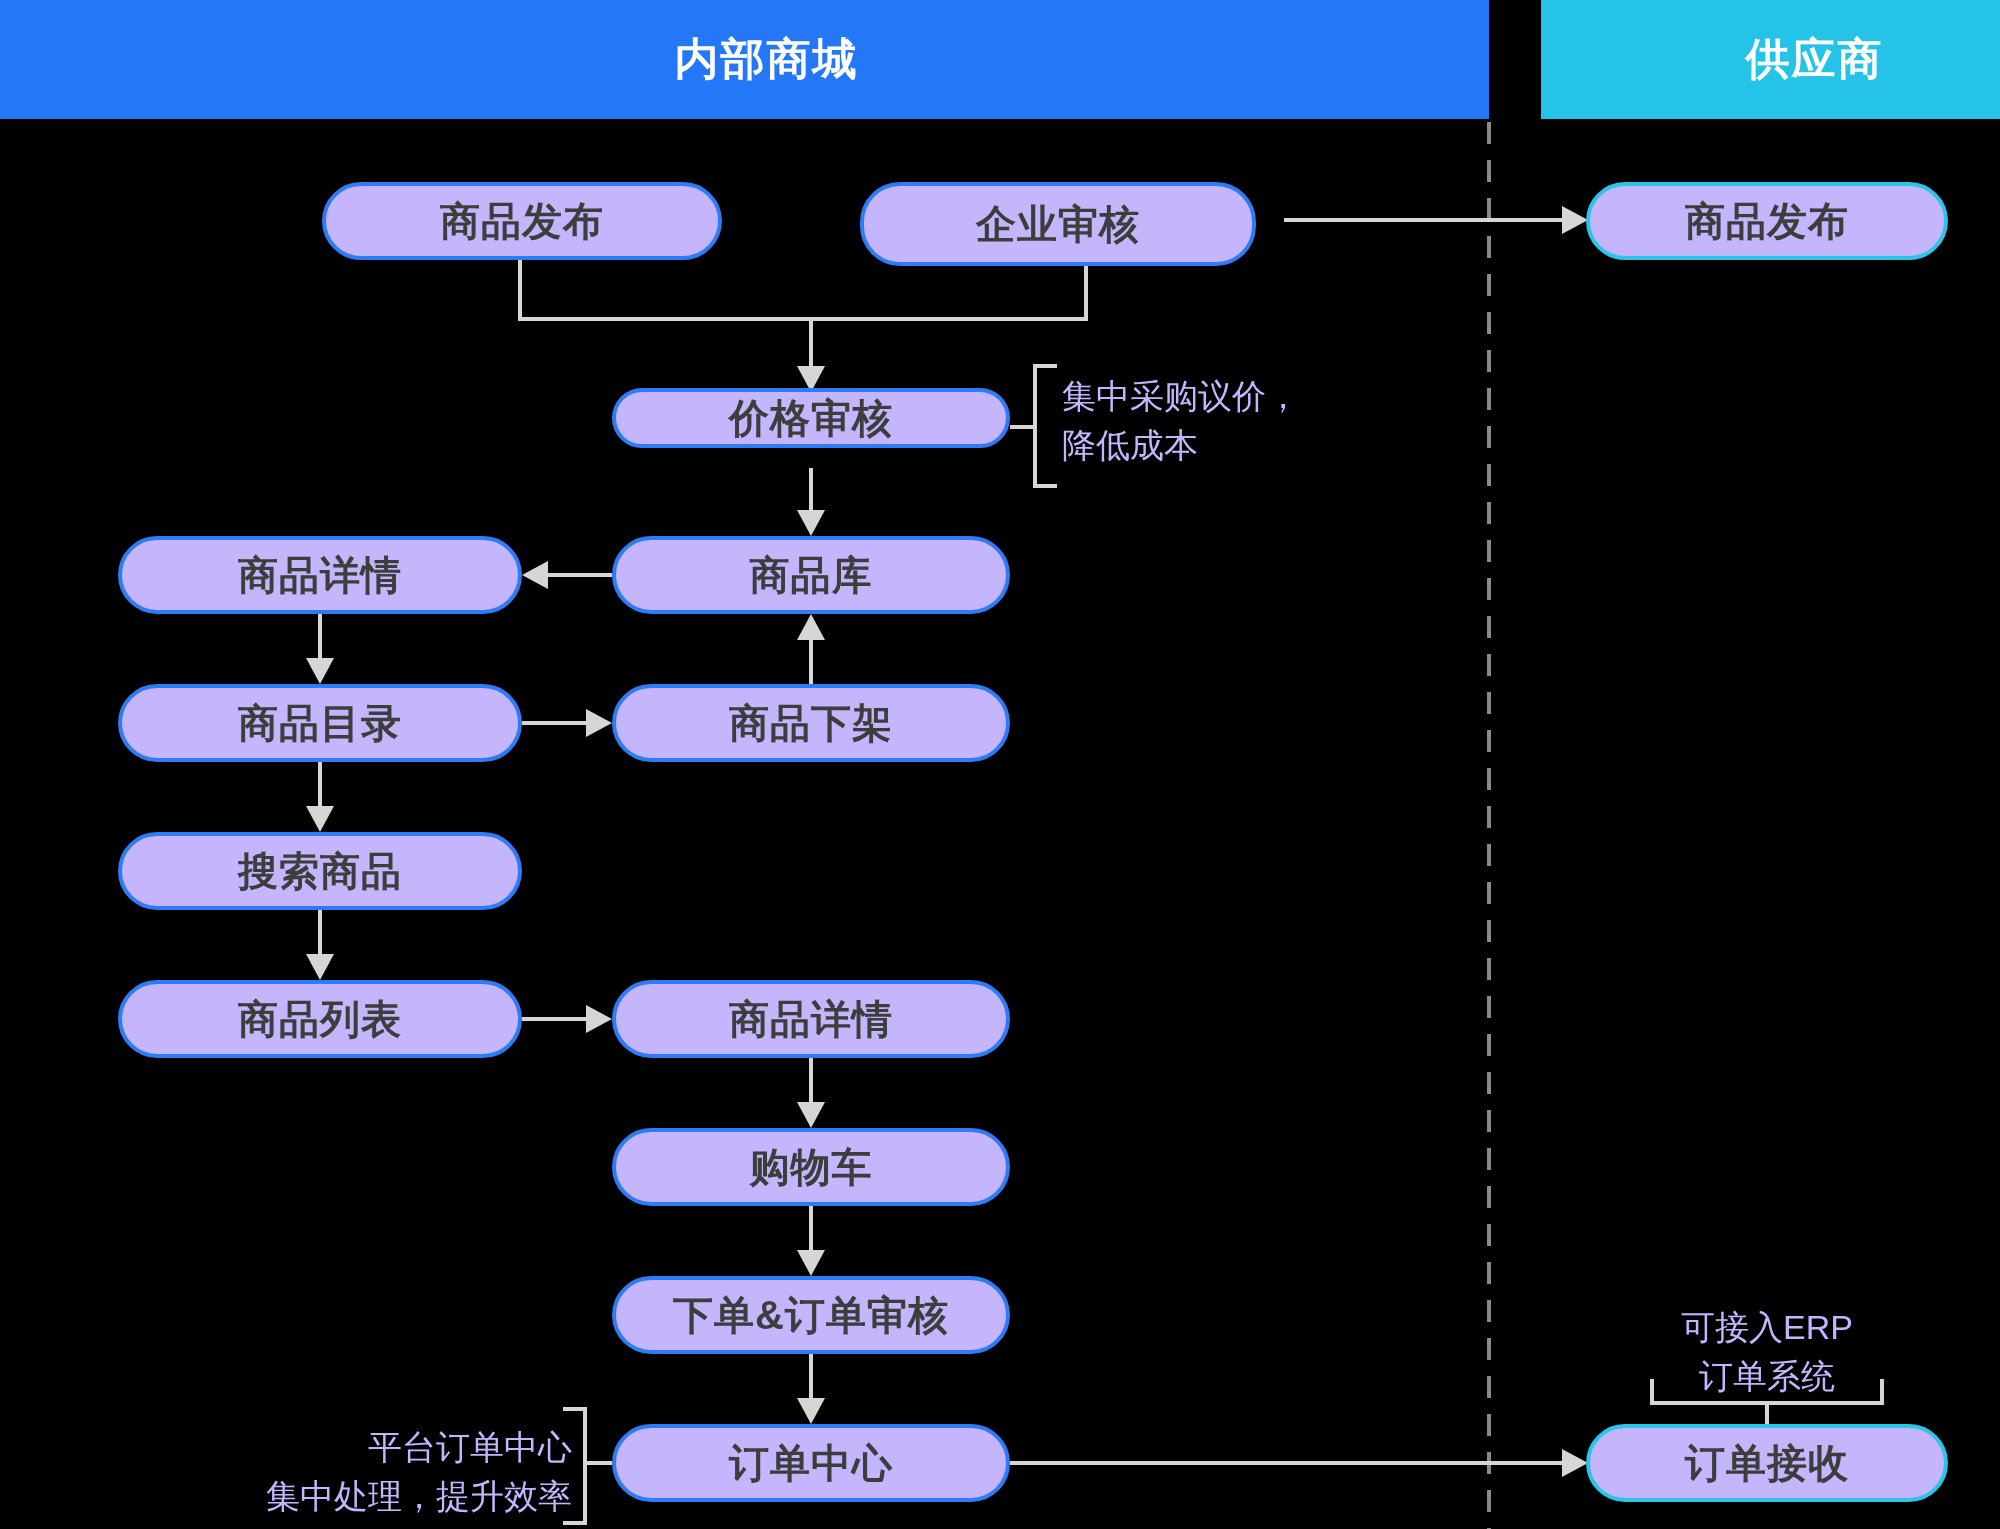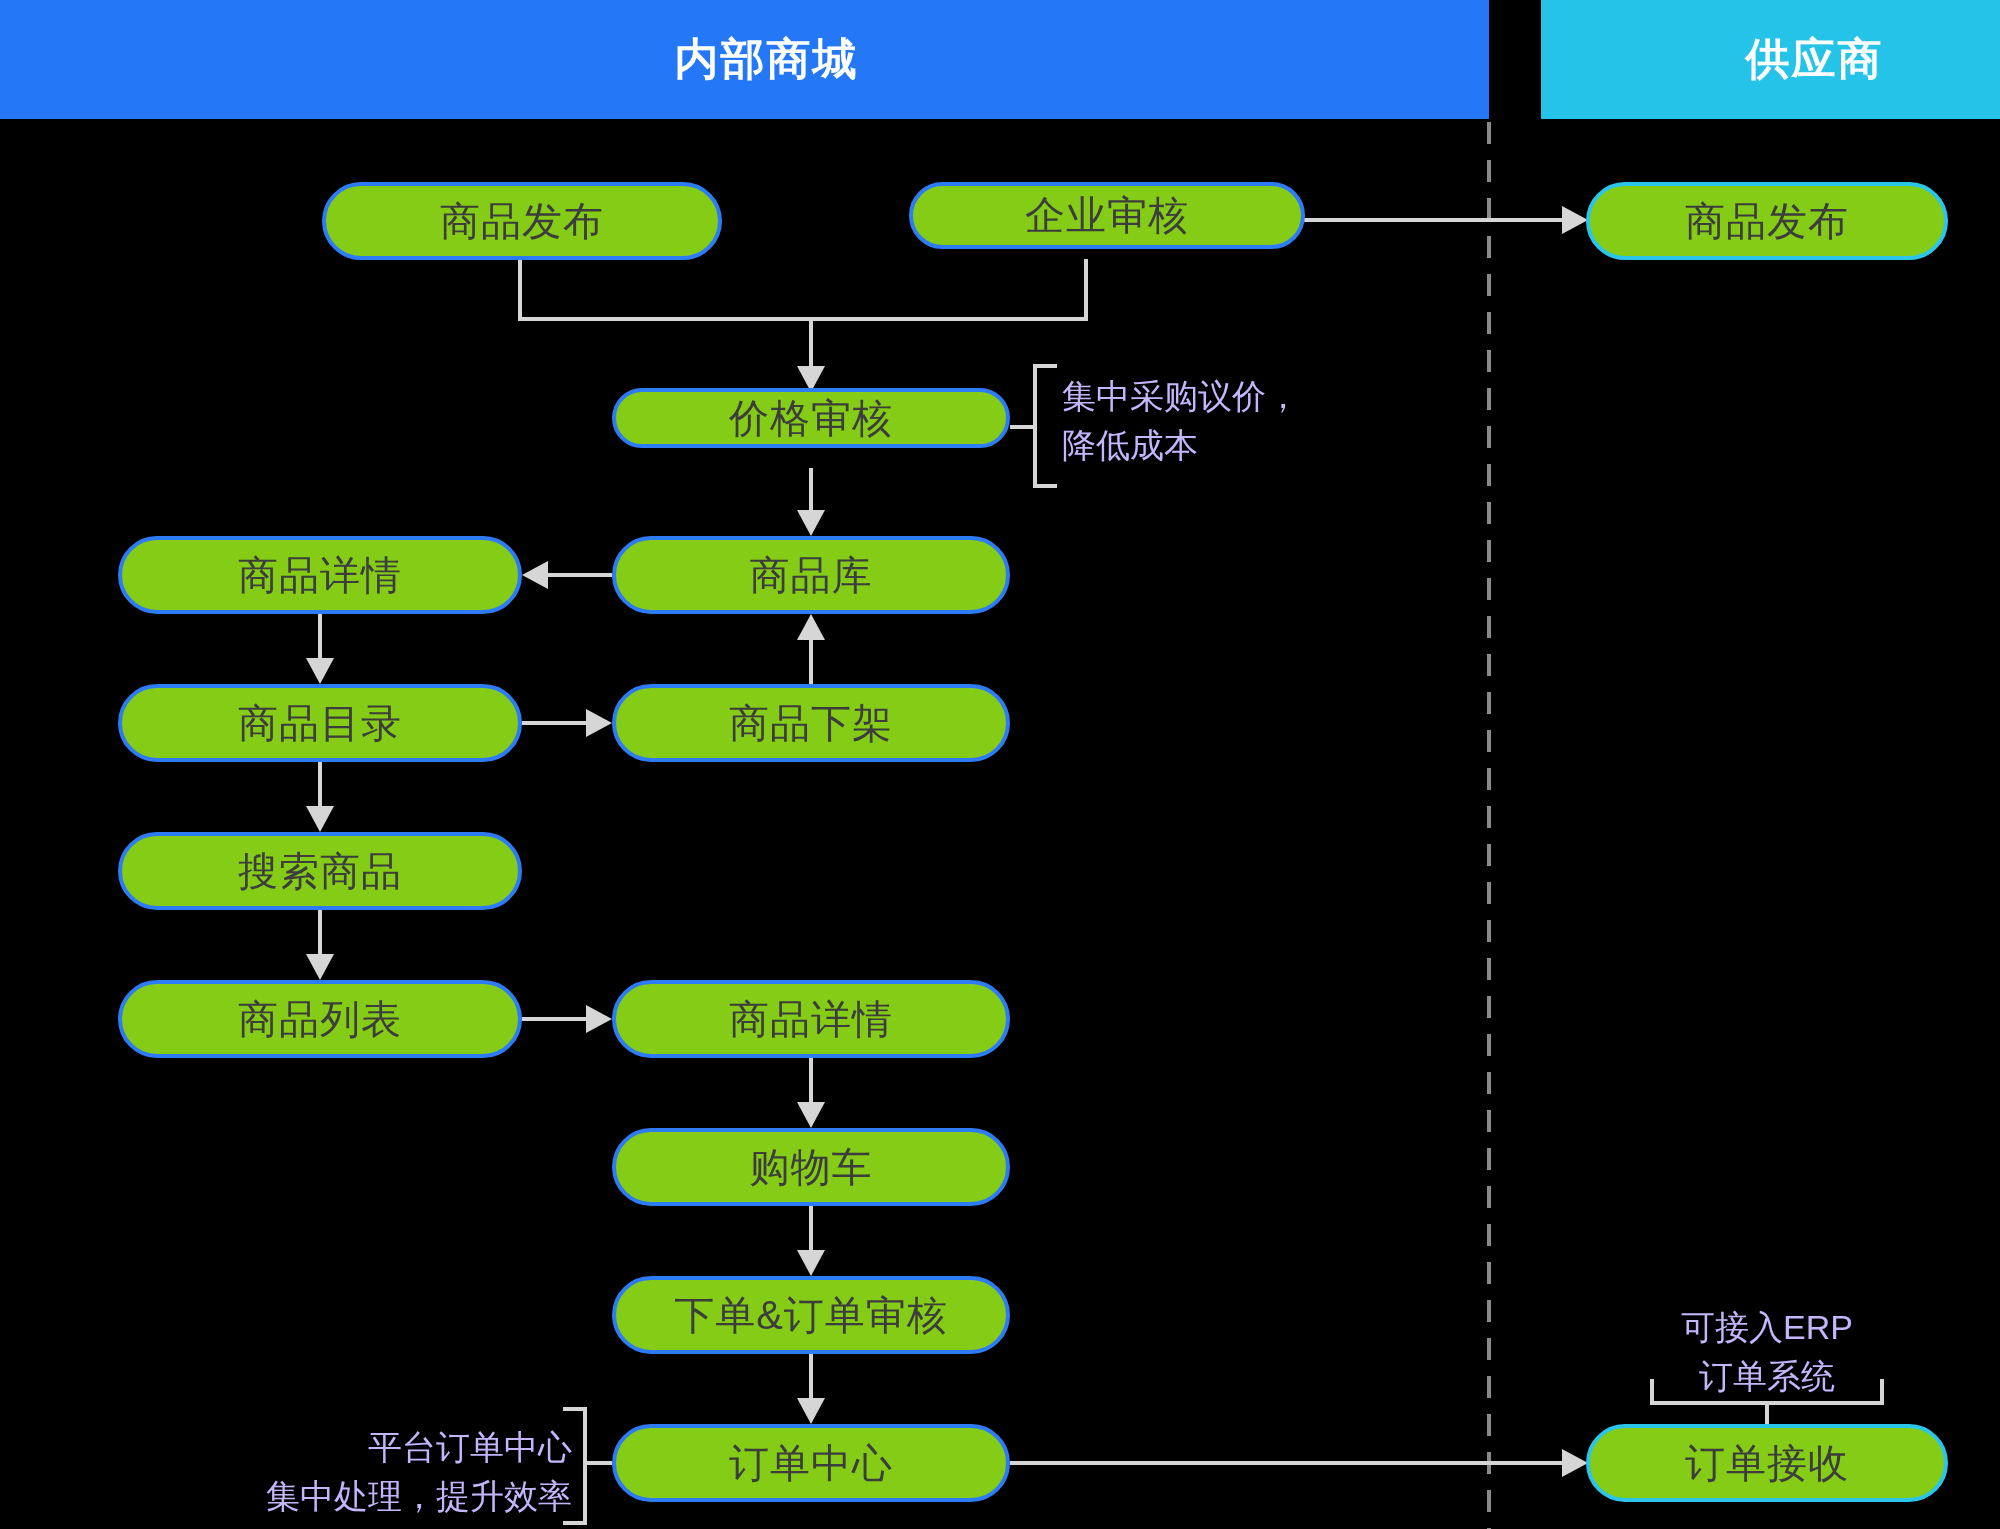--- a/index.html
+++ b/index.html
@@ -9,22 +9,22 @@
   }
   .header{
     position:absolute;top:0;height:119px;display:flex;align-items:center;justify-content:center;
     color:#ffffff;font-size:44px;font-weight:bold;letter-spacing:2px;padding-left:44px;
   }
   .header-internal{left:0;width:1445px;background:#2478F8;}
   .header-supplier{left:1541px;width:459px;background:#26C3E8;}
   .conn-layer{position:absolute;left:0;top:0;width:2000px;height:1529px;}
   .node{
     position:absolute;display:flex;align-items:center;justify-content:center;
-    background:#84cc16;border-radius:40px;box-sizing:border-box;
-    color:#3D3D3D;font-size:40px;font-weight:normal;letter-spacing:1px;
+    background:#c4b5fd;border-radius:40px;box-sizing:border-box;
+    color:#3D3D3D;font-size:40px;font-weight:bold;letter-spacing:1px;
   }
   .node-blue{border:4px solid #2E7BF6;}
   .node-cyan{border:4px solid #2BC5E9;}
   .note{
     position:absolute;color:#c4b5fd;font-size:34px;line-height:49px;white-space:nowrap;
   }
   .note-right{text-align:right;margin-left:41px;}
   .note-center{text-align:center;}
 </style>
 </head>
@@ -93,21 +93,21 @@
       <polygon points="612,1019 586,1005 586,1033"></polygon>
       <polygon points="811,1128 797,1102 825,1102"></polygon>
       <polygon points="811,1276 797,1250 825,1250"></polygon>
       <polygon points="811,1424 797,1398 825,1398"></polygon>
       <polygon points="1588,220 1562,206 1562,234"></polygon>
       <polygon points="1588,1463 1562,1449 1562,1477"></polygon>
     </g>
   </svg>
 
   <div class="node node-blue" style="left:322px;top:182px;width:400px;height:78px">商品发布</div>
-  <div class="node node-blue" style="left:909px;top:182px;width:396px;height:67px">企业审核</div>
+  <div class="node node-blue" style="left:860px;top:182px;width:396px;height:84px">企业审核</div>
   <div class="node node-blue" style="left:612px;top:388px;width:398px;height:60px">价格审核</div>
   <div class="node node-blue" style="left:612px;top:536px;width:398px;height:78px">商品库</div>
   <div class="node node-blue" style="left:118px;top:536px;width:404px;height:78px">商品详情</div>
   <div class="node node-blue" style="left:118px;top:684px;width:404px;height:78px">商品目录</div>
   <div class="node node-blue" style="left:612px;top:684px;width:398px;height:78px">商品下架</div>
   <div class="node node-blue" style="left:118px;top:832px;width:404px;height:78px">搜索商品</div>
   <div class="node node-blue" style="left:118px;top:980px;width:404px;height:78px">商品列表</div>
   <div class="node node-blue" style="left:612px;top:980px;width:398px;height:78px">商品详情</div>
   <div class="node node-blue" style="left:612px;top:1128px;width:398px;height:78px">购物车</div>
   <div class="node node-blue" style="left:612px;top:1276px;width:398px;height:78px">下单&amp;订单审核</div>

